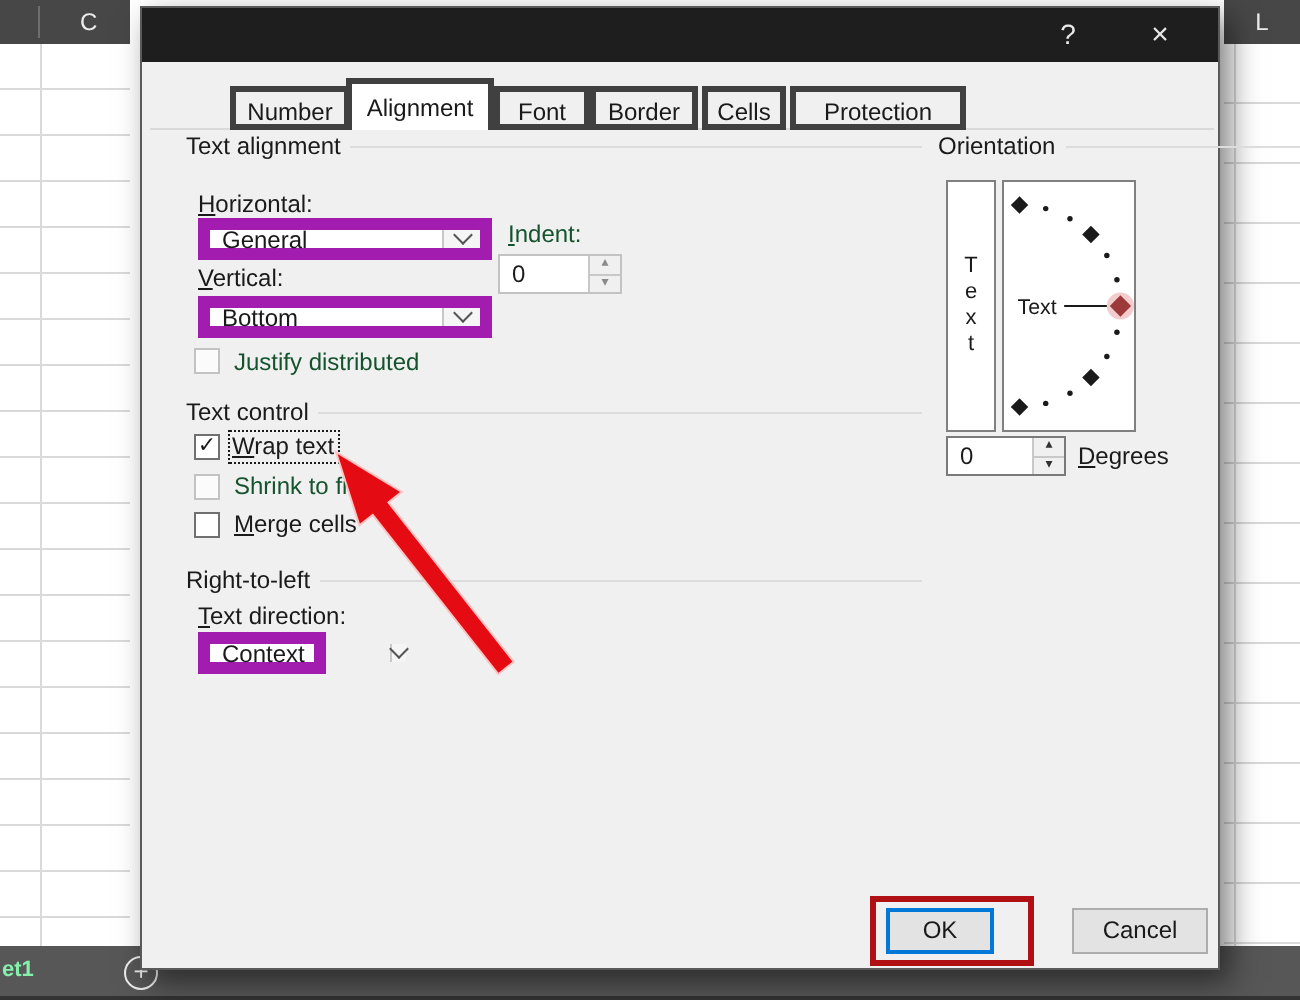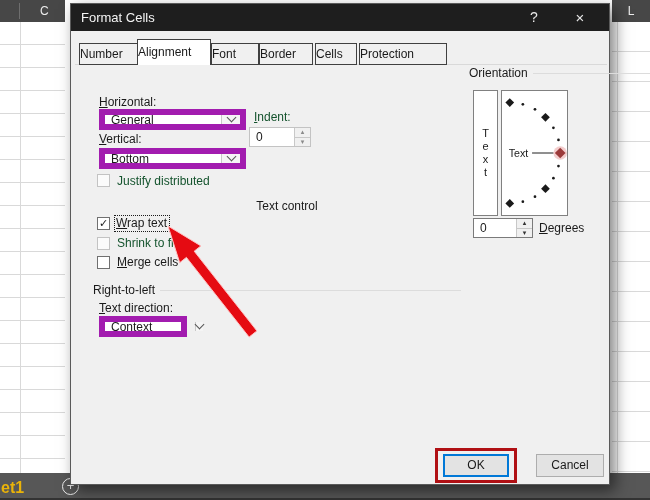--- a/index.html
+++ b/index.html
@@ -12,44 +12,44 @@
   .col-header-left .letter { position: absolute; left: 40px; }
   .col-header-left .hdr-sep { position: absolute; left: 19px; top: 3px; width: 1px; height: 16px; background: #6e6e6e; }
   .col-header-right { left: 612px; width: 38px; text-align: center; }
   .gridL { position: absolute; left: 0; top: 22px; width: 65px; height: 451px;
            background: repeating-linear-gradient(to bottom, #fff 0 22px, #d9d9d9 22px 23px); }
   .gridL .vline { position: absolute; left: 20px; top: 0; width: 1px; height: 100%; background: #d9d9d9; }
   .gridR { position: absolute; left: 612px; top: 22px; width: 38px; height: 451px;
            background: repeating-linear-gradient(to bottom, #fff 0 29px, #d9d9d9 29px 30px); }
   .gridR .vline { position: absolute; left: 5px; top: 0; width: 1px; height: 100%; background: #d9d9d9; }
   .tabbar { position: absolute; left: 0; top: 473px; width: 650px; height: 27px; background: #575757; border-bottom: 2px solid #333; }
-  .sheet-tab { position: absolute; left: 1px; top: 6px; color: #eab308; font-weight: bold; font-size: 16px; }
+  .sheet-tab { position: absolute; left: 1px; top: 6px; color: #86efac; font-weight: bold; font-size: 11px; }
   .new-sheet { position: absolute; left: 62px; top: 5px; width: 17px; height: 17px; border: 1.5px solid #ececec; border-radius: 50%;
                color: #ececec; font-size: 13px; line-height: 14px; text-align: center; }
 
   
   .dlg { position: absolute; left: 70px; top: 3px; width: 540px; height: 482px; background: #f0f0f0;
          border: 1px solid #5a5a5a; box-shadow: 5px 6px 14px rgba(0,0,0,.5); z-index: 5; }
   .titlebar { position: absolute; left: 0; top: 0; width: 100%; height: 27px; background: #1e1e1e; color: #f5f5f5; }
   .titlebar .ttl { position: absolute; left: 10px; line-height: 27px; font-size: 13px; }
   .tb-btn { position: absolute; top: 0; height: 27px; text-align: center; line-height: 27px; color: #e8e8e8; font-size: 14px; }
   .tb-help { left: 450px; width: 26px; }
   .tb-close { left: 494px; width: 30px; font-size: 15px; }
 
   .tabline { position: absolute; left: 4px; top: 60px; width: 532px; height: 1px; background: #d9d9d9; z-index: 1; }
-  .tab { position: absolute; top: 39px; height: 22px; border: 1px solid #404040; background: #f0f0f0;
-         text-align: left; line-height: 20px; z-index: 2; }
+  .tab { position: absolute; top: 39px; height: 22px; border: 3px solid #404040; background: #f0f0f0;
+         text-align: center; line-height: 20px; z-index: 2; margin-left: 36px; }
   .tab.active { top: 35px; height: 26px; background: #fff; border-bottom: none; line-height: 24px; z-index: 3; }
   .t0 { left: 8px;  width: 60px; } .t1 { left: 66px; width: 74px; } .t2 { left: 140px; width: 48px; }
   .t3 { left: 188px; width: 54px; } .t4 { left: 244px; width: 42px; } .t5 { left: 288px; width: 88px; }
 
   .section { position: absolute; display: flex; align-items: center; gap: 5px; height: 14px; }
   .section .line { flex: 1; height: 1px; background: #dcdcdc; }
   .sec-ta { left: 22px; top: 62px;  width: 368px; }
-  .sec-tc { left: 32px; top: 195px; width: 368px; flex-direction: column; }
+  .sec-tc { left: 22px; top: 195px; width: 368px; }
   .sec-rtl{ left: 22px; top: 279px; width: 368px; }
   .sec-or { left: 398px; top: 62px; width: 190px; }
 
   .lbl { position: absolute; white-space: nowrap; }
   .u { text-decoration: underline; }
   .dis { color: #14532d; }
 
   .dd { position: absolute; height: 21px; background: #fff; border: 6px solid #a21caf; display: flex; align-items: center; }
   .dd .val { flex: 1; padding-left: 6px; }
   .dd .dd-btn { width: 19px; height: 100%; background: #f5f5f5; border-left: 1px solid #c8c8c8;
@@ -69,21 +69,21 @@
   .cb.dim { border-color: #c3c3c3; background: #fbfbfb; }
   .cb-lbl { position: absolute; white-space: nowrap; }
   .focus-rect { outline: 1px dotted #1a1a1a; padding: 0 2px 1px 1px; }
 
   .orient-vbox { position: absolute; left: 402px; top: 86px; width: 25px; height: 126px; background: #fff;
                  border: 1px solid #808080; display: flex; flex-direction: column; align-items: center;
                  justify-content: center; font-size: 11px; line-height: 13px; }
   .orient-dial { position: absolute; left: 430px; top: 86px; width: 67px; height: 126px; background: #fff; border: 1px solid #808080; }
 
   .btn { position: absolute; height: 23px; background: #e3e3e3; border: 1px solid #adadad; text-align: center; line-height: 21px; }
-  .btn-ok { left: 372px; top: 450px; width: 66px; border: 2px solid #0078d7; line-height: 19px; }
+  .btn-ok { left: 372px; top: 450px; width: 54px; border: 2px solid #0078d7; line-height: 19px; }
   .btn-cancel { left: 465px; top: 450px; width: 68px; }
   .ok-frame { position: absolute; left: 364px; top: 444px; width: 82px; height: 35px; border: 3px solid #b01014; z-index: 6; }
 
   .arrow-svg { position: absolute; left: 150px; top: 212px; z-index: 9; }
 </style>
 </head>
 <body>
 
 <div class="stage">
 
@@ -100,33 +100,36 @@
   <div class="gridR">
     <div class="vline"></div>
   </div>
   <div class="tabbar">
     <span class="sheet-tab">et1</span>
     <span class="new-sheet"><span>+</span></span>
   </div>
 
   <div class="dlg">
     <div class="titlebar">
-      <span class="ttl">Format Cells</span>
       <span class="tb-btn tb-help"><span>?</span></span>
       <span class="tb-btn tb-close"><span>×</span></span>
     </div>
 
     <div class="tabline"></div>
     <div class="tab t0">Number</div>
     <div class="tab t1 active">Alignment</div>
     <div class="tab t2">Font</div>
     <div class="tab t3">Border</div>
     <div class="tab t4">Cells</div>
     <div class="tab t5">Protection</div>
 
+    <div class="section sec-ta">
+      <span>Text alignment</span>
+      <span class="line"></span>
+    </div>
     <div class="lbl" style="left:28px; top:91px;">
       <span class="u">H</span><span>orizontal:</span>
     </div>
     <div class="dd" style="left:28px; top:105px; width:147px;">
       <span class="val">General</span>
       <span class="dd-btn">
           <span class="chev"></span>
         </span>
     </div>
     <div class="lbl dis" style="left:183px; top:106px;">
@@ -162,21 +165,21 @@
     <span class="cb" style="left:26px; top:252px;"></span>
     <span class="cb-lbl" style="left:46px; top:251px;"><span class="u">M</span><span>erge cells</span></span>
 
     <div class="section sec-rtl">
       <span>Right-to-left</span>
       <span class="line"></span>
     </div>
     <div class="lbl" style="left:28px; top:297px;">
       <span class="u">T</span><span>ext direction:</span>
     </div>
-    <div class="dd" style="left:28px; top:312px; width:88px;gap:43px;">
+    <div class="dd" style="left:28px; top:312px; width:64px;gap:43px;">
       <span class="val">Context</span>
       <span class="dd-btn">
           <span class="chev"></span>
         </span>
     </div>
 
     <div class="section sec-or">
       <span>Orientation</span>
       <span class="line"></span>
     </div>

